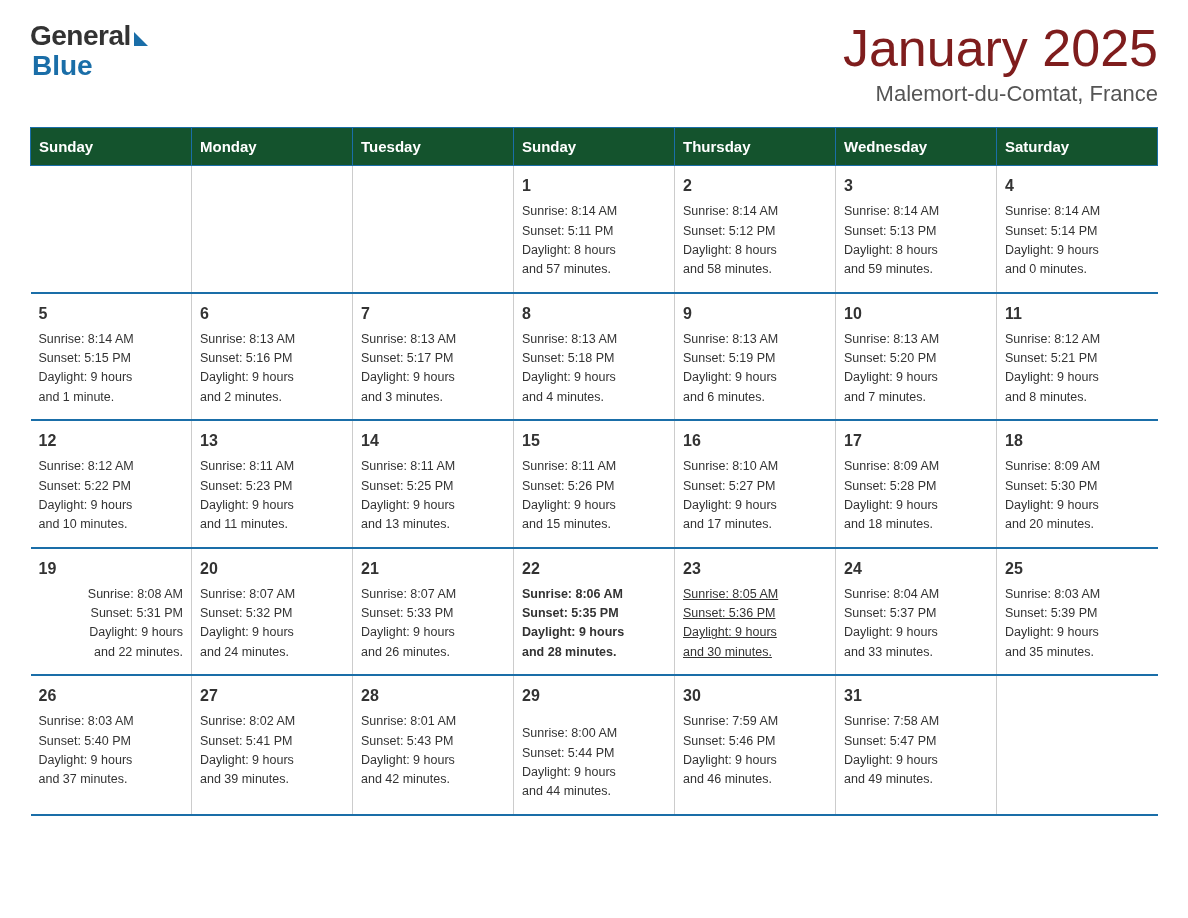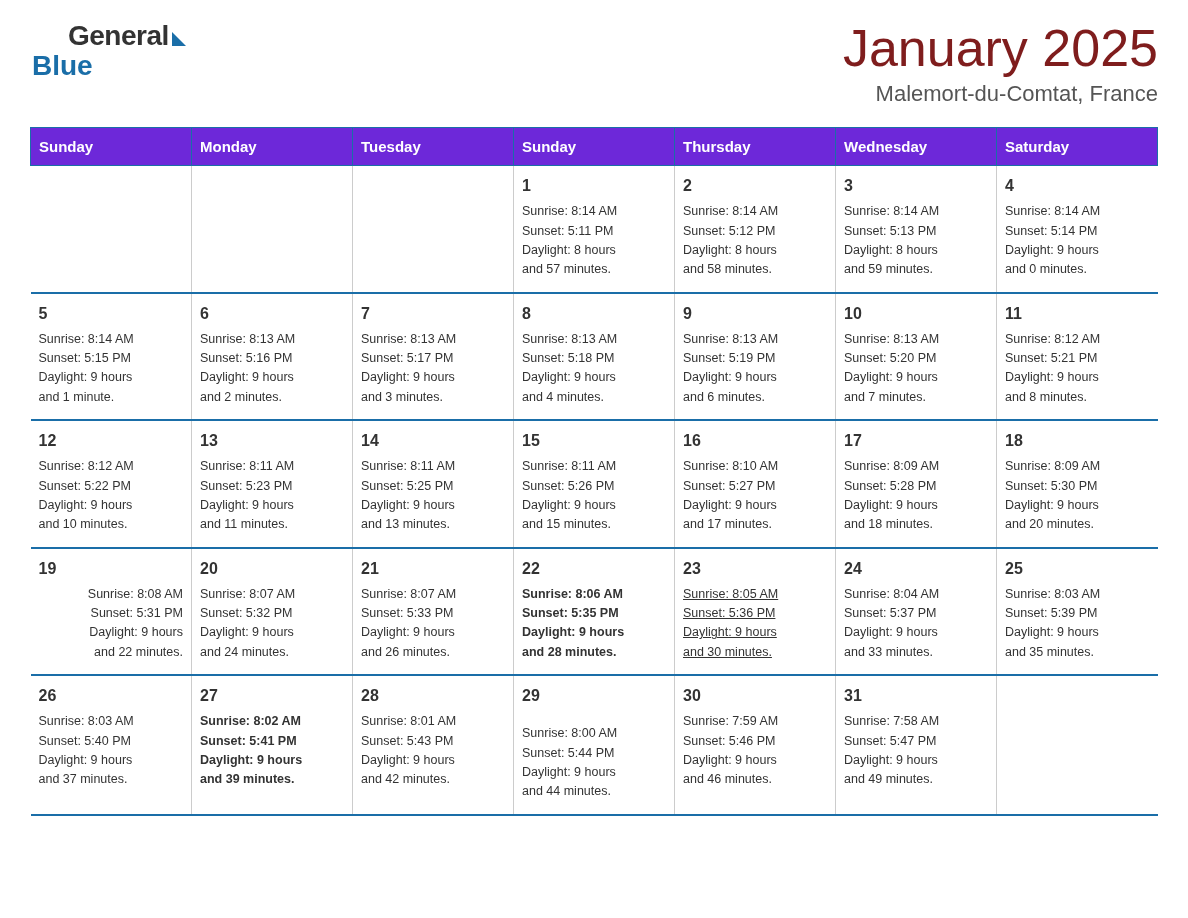--- a/index.html
+++ b/index.html
@@ -24,21 +24,20 @@
     }
     .logo-top {
       display: flex;
       align-items: center;
     }
     .logo-general {
       font-size: 28px;
       font-weight: bold;
       color: #333;
       letter-spacing: -0.5px;
-      margin-left: 38px;
     }
     .logo-arrow {
       width: 0;
       height: 0;
       border-left: 14px solid #1a6ea8;
       border-top: 14px solid transparent;
       border-bottom: 0px solid transparent;
       margin-left: 3px;
       margin-top: 5px;
     }
@@ -62,21 +61,21 @@
       font-size: 22px;
       color: #555;
       margin-top: 4px;
     }
     .calendar-table {
       width: 100%;
       border-collapse: collapse;
       table-layout: fixed;
     }
     .calendar-table thead tr th {
-      background-color: #6d28d9;
+      background-color: #14532d;
       color: #fff;
       font-size: 15px;
       font-weight: bold;
       padding: 10px 8px;
       text-align: left;
       border: 1px solid #1a6ea8;
     }
     .calendar-table tbody tr {
       border-bottom: 2px solid #1a6ea8;
     }
@@ -326,21 +325,21 @@
       <tr>
         <td>
           <span class="day-number">26</span>
           <div class="day-info" style="white-space: pre-line;">Sunrise: 8:03 AM
 Sunset: 5:40 PM
 Daylight: 9 hours
 and 37 minutes.</div>
         </td>
         <td>
           <span class="day-number">27</span>
-          <div class="day-info" style="white-space: pre-line; font-weight: bold;">Sunrise: 8:02 AM
+          <div class="day-info" style="white-space: pre-line;">Sunrise: 8:02 AM
 Sunset: 5:41 PM
 Daylight: 9 hours
 and 39 minutes.</div>
         </td>
         <td>
           <span class="day-number">28</span>
           <div class="day-info" style="white-space: pre-line;">Sunrise: 8:01 AM
 Sunset: 5:43 PM
 Daylight: 9 hours
 and 42 minutes.</div>

